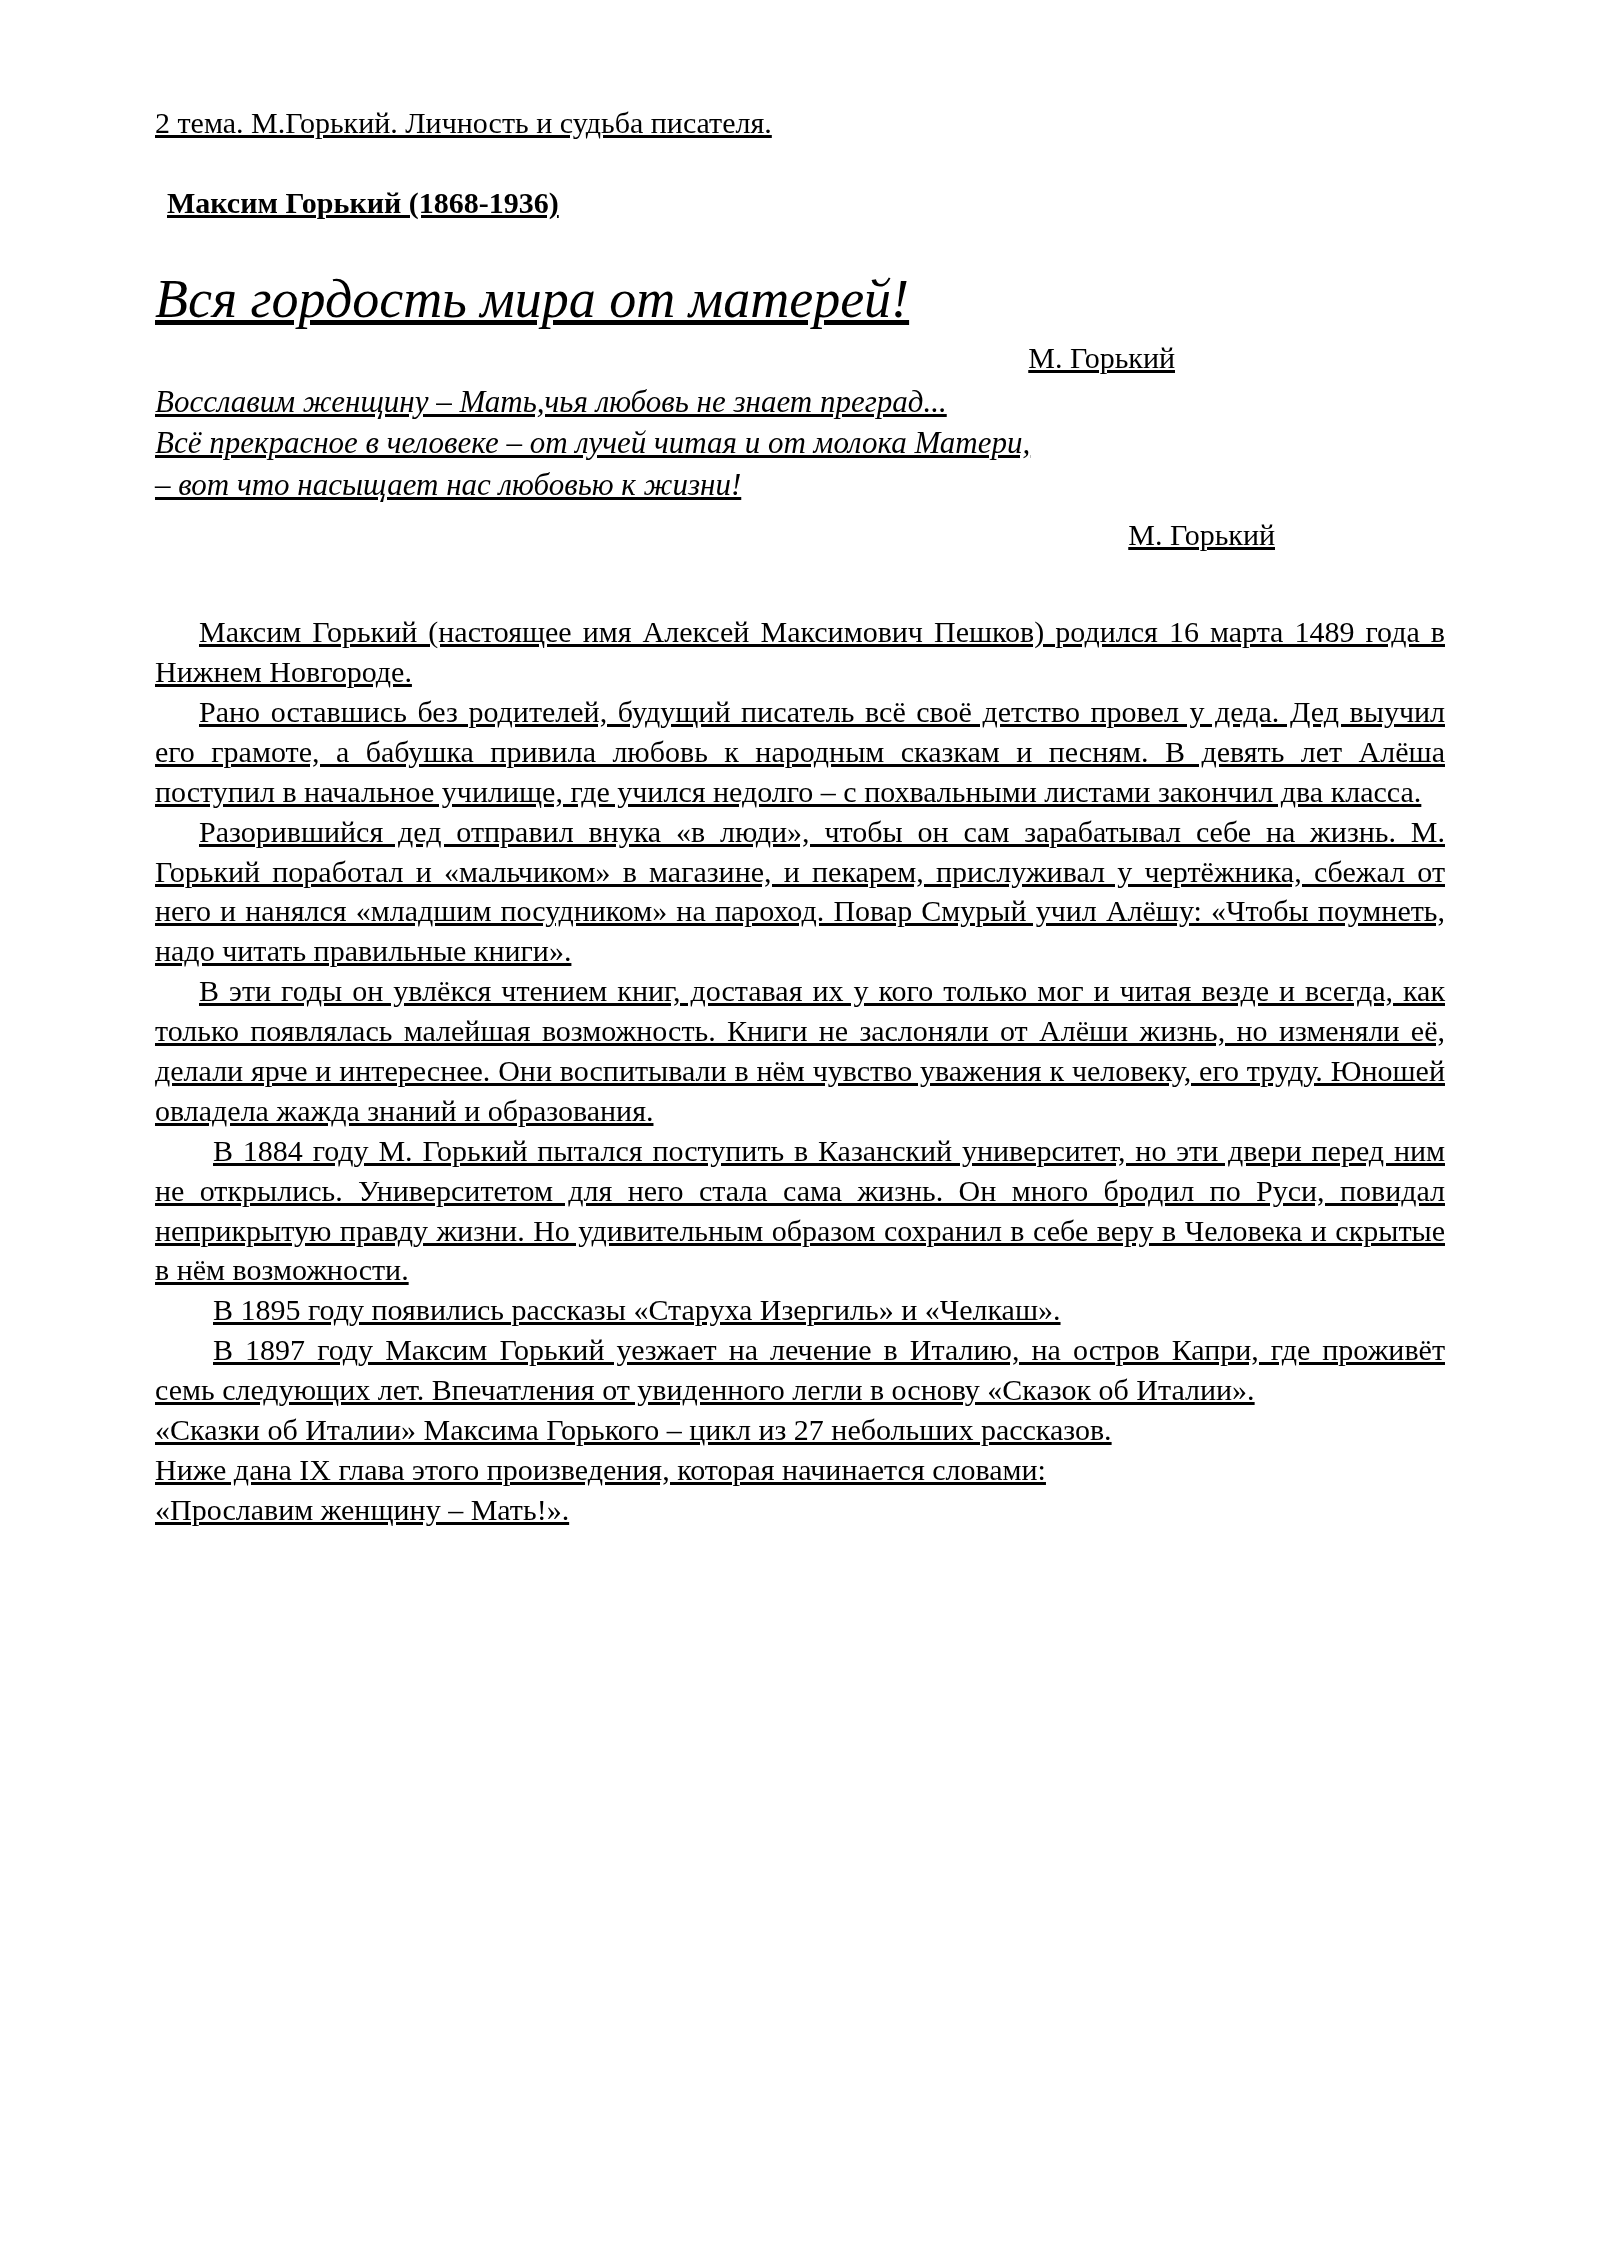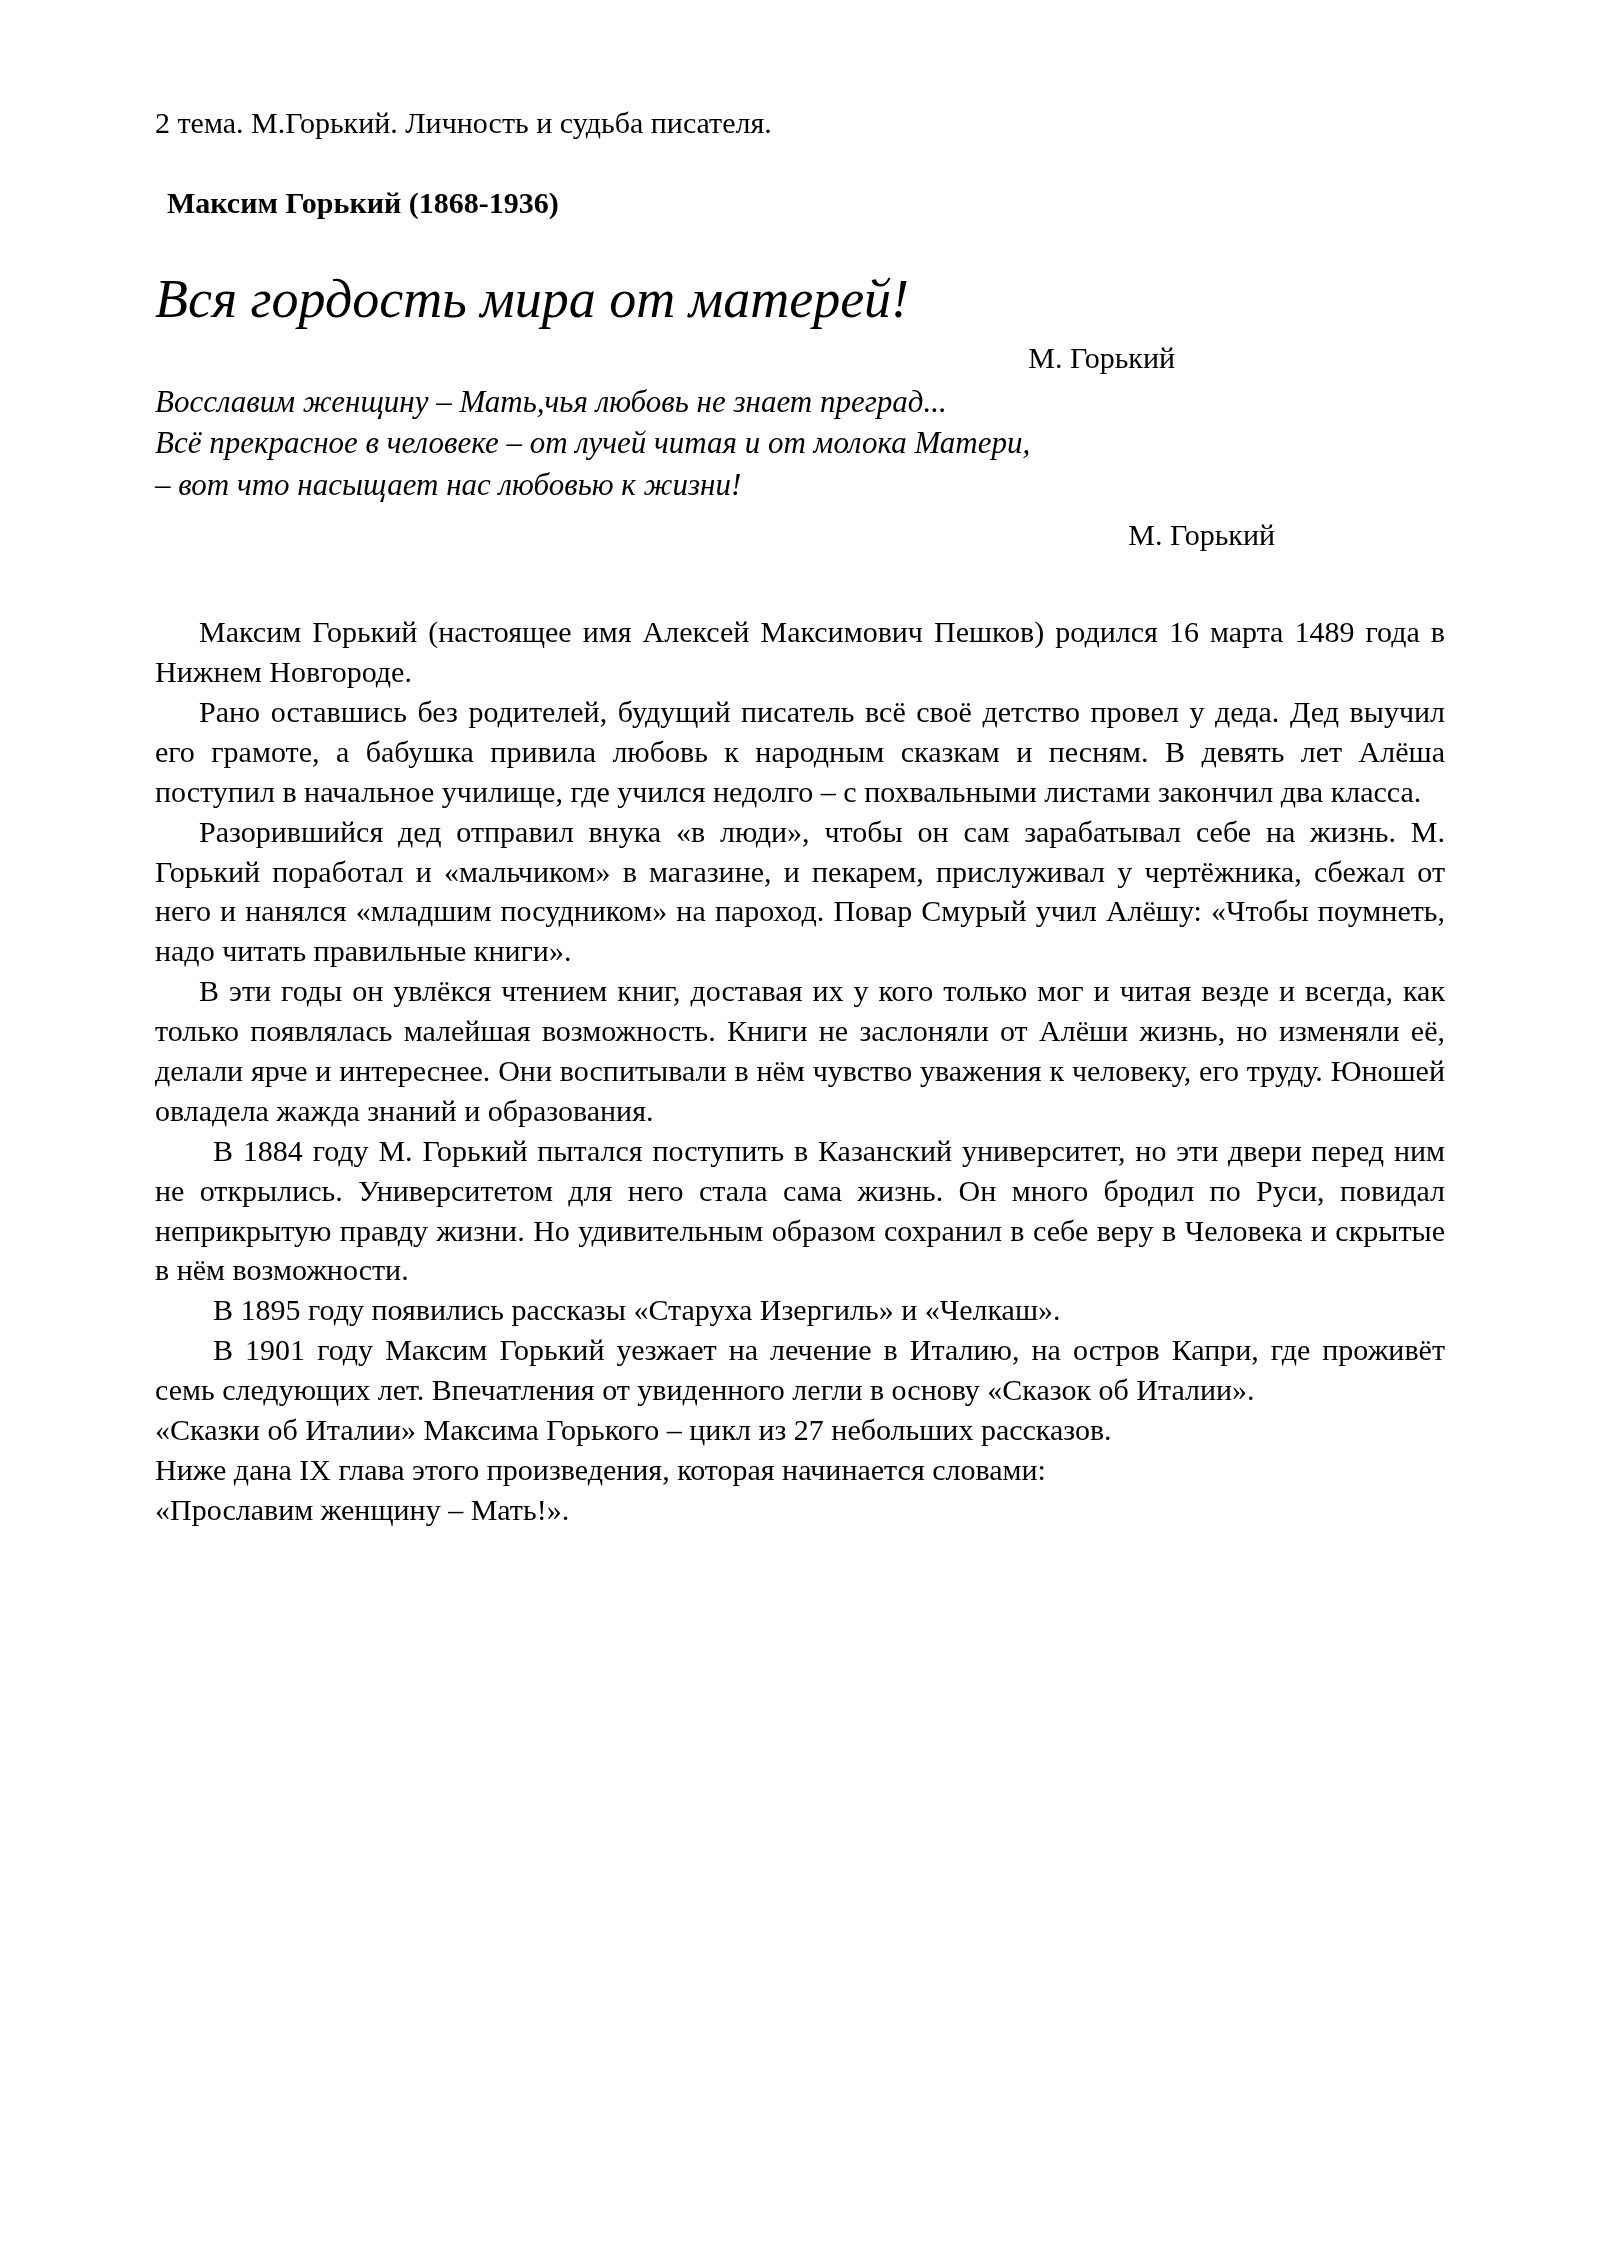--- a/index.html
+++ b/index.html
@@ -15,20 +15,21 @@
     color: #000000;
     -webkit-font-smoothing: antialiased;
   }
 
   .page {
     position: relative;
     width: 1600px;
     height: 2262px;
     background: #ffffff;
     padding: 104px 155px 0 155px;
+    text-decoration: underline;
   }
 
   .doc-body {
     width: 1290px;
   }
 
   
   .topic-line {
     font-size: 30px;
     line-height: 1.28;
@@ -127,20 +128,20 @@
       <p class="attribution-lower">М. Горький</p>
     </div>
 
     <div class="body-text">
       <p>Максим Горький (настоящее имя Алексей Максимович Пешков) родил­ся 16 марта 1489 года в Нижнем Новгороде.</p>
       <p>Рано оставшись без родителей, будущий писатель всё своё детство провел у деда. Дед выучил его грамоте, а бабушка привила любовь к народным сказкам и песням. В девять лет Алёша поступил в начальное училище, где учился недолго – с похвальными листами закончил два класса.</p>
       <p>Разорившийся дед отправил внука «в люди», чтобы он сам зарабатывал себе на жизнь. М. Горький поработал и «мальчиком» в магазине, и пекарем, прислуживал у чертёжника, сбежал от него и нанялся «младшим посудником» на пароход. Повар Смурый учил Алёшу: «Чтобы поумнеть, надо читать правильные книги».</p>
       <p>В эти годы он увлёкся чтением книг, доставая их у кого только мог и читая везде и всегда, как только появлялась малейшая возможность. Книги не заслоняли от Алёши жизнь, но изменяли её, делали ярче и интереснее. Они воспитывали в нём чувство уважения к человеку, его труду. Юношей овладела жажда знаний и образования.</p>
       <p class="indent-wide">В 1884 году М. Горький пытался поступить в Казанский университет, но эти двери перед ним не открылись. Университетом для него стала сама жизнь. Он много бродил по Руси, повидал неприкрытую правду жизни. Но удивительным образом сохранил в себе веру в Человека и скрытые в нём возможности.</p>
       <p class="flush indent-wide">В 1895 году появились рассказы «Старуха Изергиль» и «Челкаш».</p>
-      <p class="indent-wide">В 1901 году Максим Горький уезжает на лечение в Италию, на остров Капри, где проживёт семь следующих лет. Впечатления от увиденного легли в основу «Сказок об Италии».</p>
+      <p class="indent-wide">В 1897 году Максим Горький уезжает на лечение в Италию, на остров Капри, где проживёт семь следующих лет. Впечатления от увиденного легли в основу «Сказок об Италии».</p>
       <p class="flush no-indent">«Сказки об Италии» Максима Горького – цикл из 27 небольших рассказов.</p>
       <p class="flush no-indent">Ниже дана IX глава этого произведения, которая начинается словами:</p>
       <p class="flush no-indent">«Прославим женщину – Мать!».</p>
     </div>
 
   </div>
 </div>
 
 </body></html>

